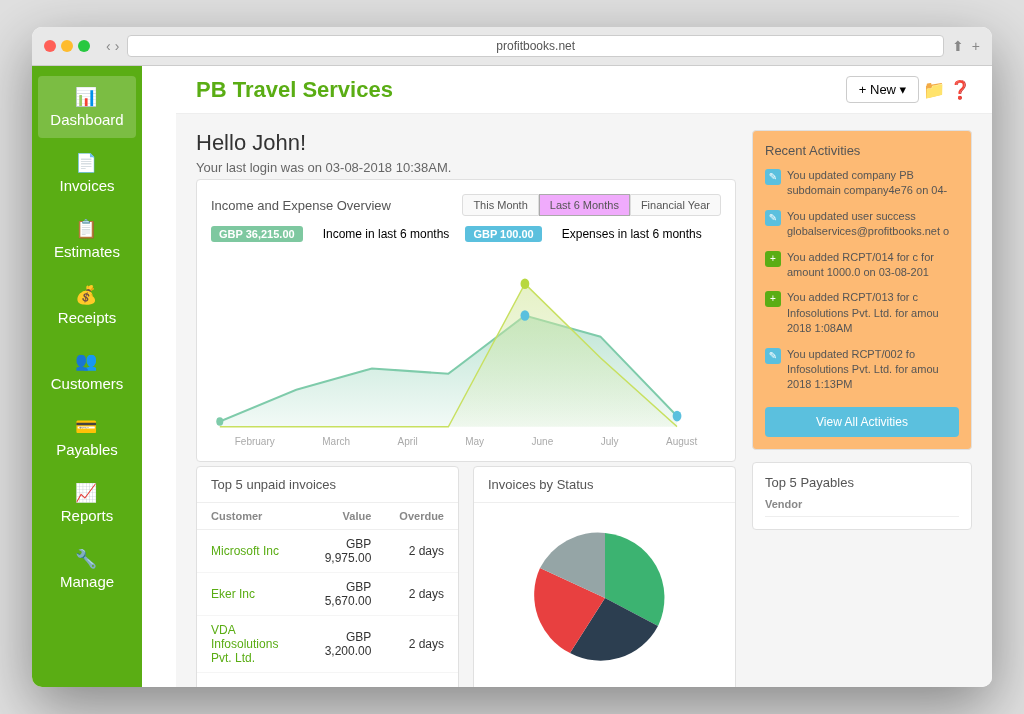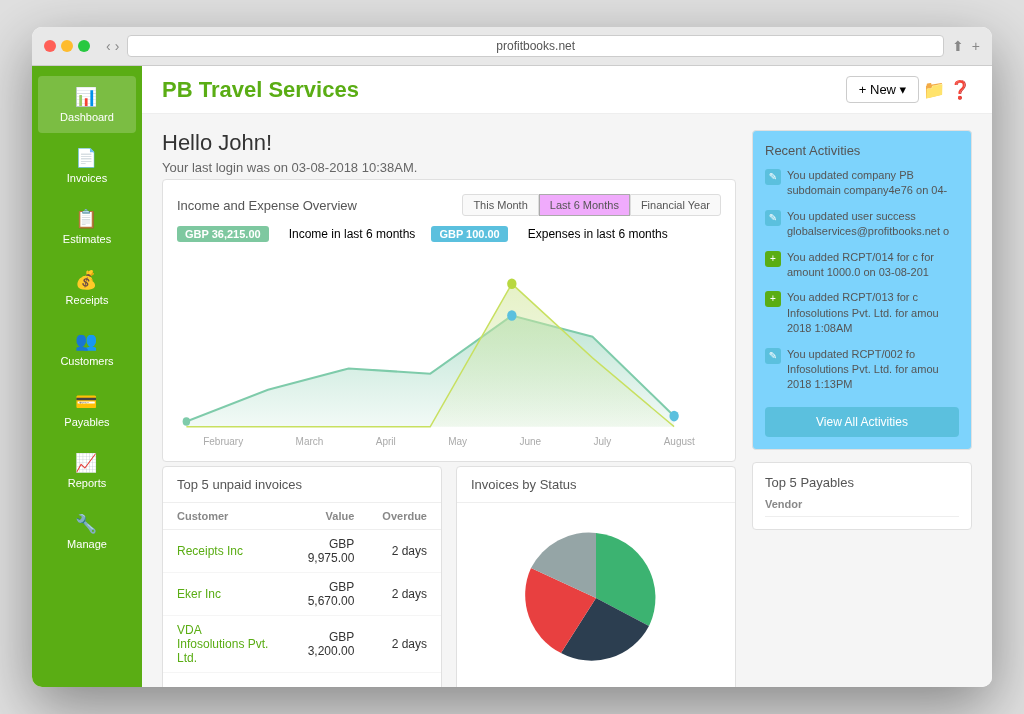--- a/index.html
+++ b/index.html
@@ -75,28 +75,29 @@
       cursor: pointer;
       color: #fff;
       font-size: 11px;
       text-align: center;
       border-radius: 4px;
       margin: 2px 6px;
       width: calc(100% - 12px);
     }
     .sidebar-item.active { background: rgba(255,255,255,0.2); }
     .sidebar-icon { font-size: 18px; margin-bottom: 3px; }
-    .sidebar-label { font-size: 11px; color: #fff; }
+    .sidebar-label { font-size: 15px; color: #fff; }
 
     
     .main-area {
       flex: 1;
       display: flex;
       flex-direction: column;
       overflow: hidden;
+      padding-left: 34px;
     }
     .app-header {
       display: flex;
       align-items: center;
       justify-content: space-between;
       padding: 10px 20px;
       border-bottom: 1px solid #eee;
       background: #fff;
       flex-shrink: 0;
     }
@@ -196,21 +197,21 @@
 
     
     .bottom-row { display: flex; gap: 14px; }
     .bottom-left { flex: 1; }
     .bottom-right { flex: 1; }
 
     
     .pie-container { display: flex; justify-content: center; align-items: center; padding: 20px; }
 
     
-    .activities-card { background: #7dd3fc; border: 1px solid #e0e0e0; border-radius: 4px; padding: 12px; }
+    .activities-card { background: #fdba74; border: 1px solid #e0e0e0; border-radius: 4px; padding: 12px; }
     .activities-title { font-size: 13px; font-weight: 500; color: #555; margin-bottom: 10px; }
     .activity-item { display: flex; gap: 6px; margin-bottom: 10px; font-size: 11px; color: #555; line-height: 1.4; }
     .activity-icon { width: 16px; height: 16px; border-radius: 3px; flex-shrink: 0; display: flex; align-items: center; justify-content: center; font-size: 10px; color: #fff; margin-top: 1px; }
     .icon-edit { background: #5bc0de; }
     .icon-add { background: #5aad14; }
 
     .btn-view-all {
       background: #5bc0de;
       color: #fff;
       border: none;
@@ -363,21 +364,21 @@
               <table>
                 <thead>
                   <tr>
                     <th>Customer</th>
                     <th class="right">Value</th>
                     <th class="right">Overdue</th>
                   </tr>
                 </thead>
                 <tbody id="invoices-tbody">
                     <tr>
-    <td class="link">Receipts Inc</td>
+    <td class="link">Microsoft Inc</td>
     <td class="right">GBP 9,975.00</td>
     <td class="right">2 days</td>
   </tr>
                     <tr>
     <td class="link">Eker Inc</td>
     <td class="right">GBP 5,670.00</td>
     <td class="right">2 days</td>
   </tr>
                     <tr>
     <td class="link">VDA Infosolutions Pvt. Ltd.</td>

